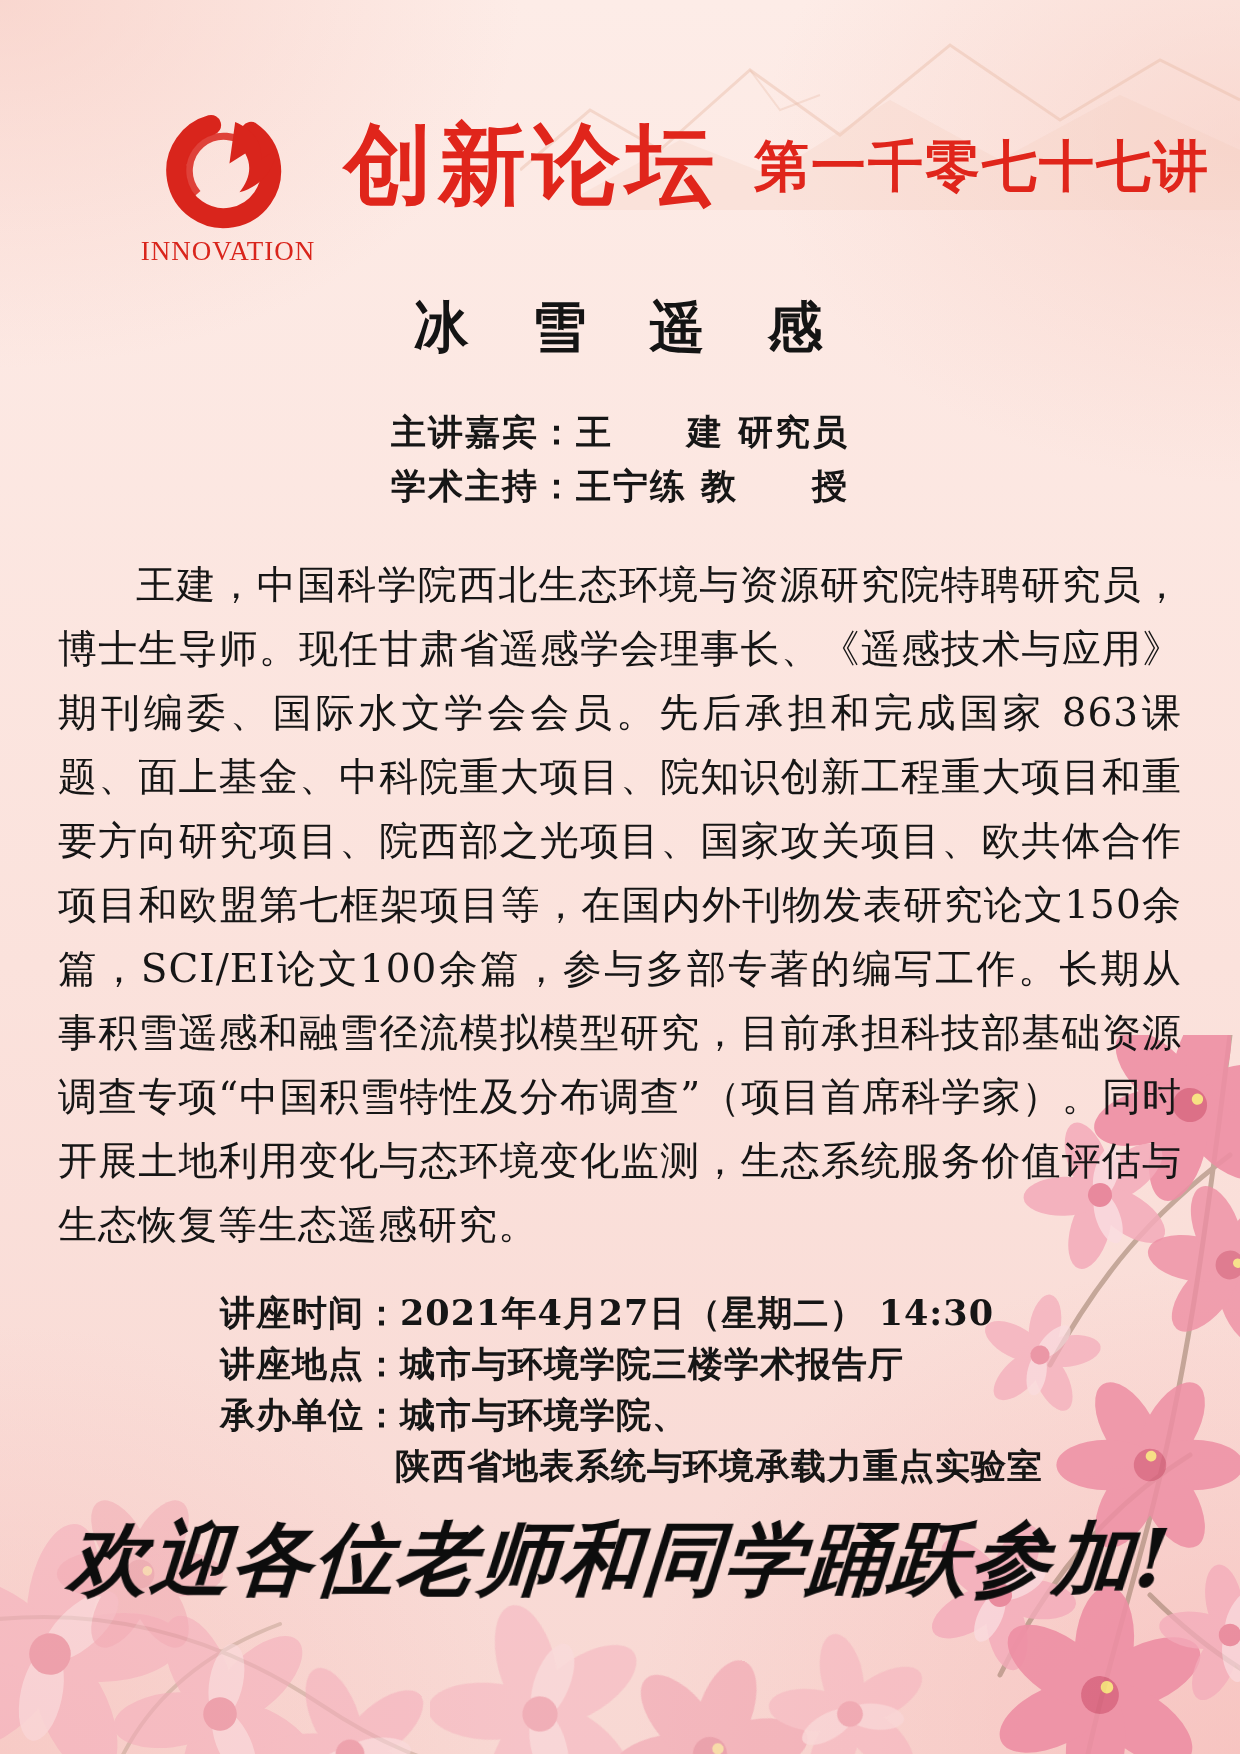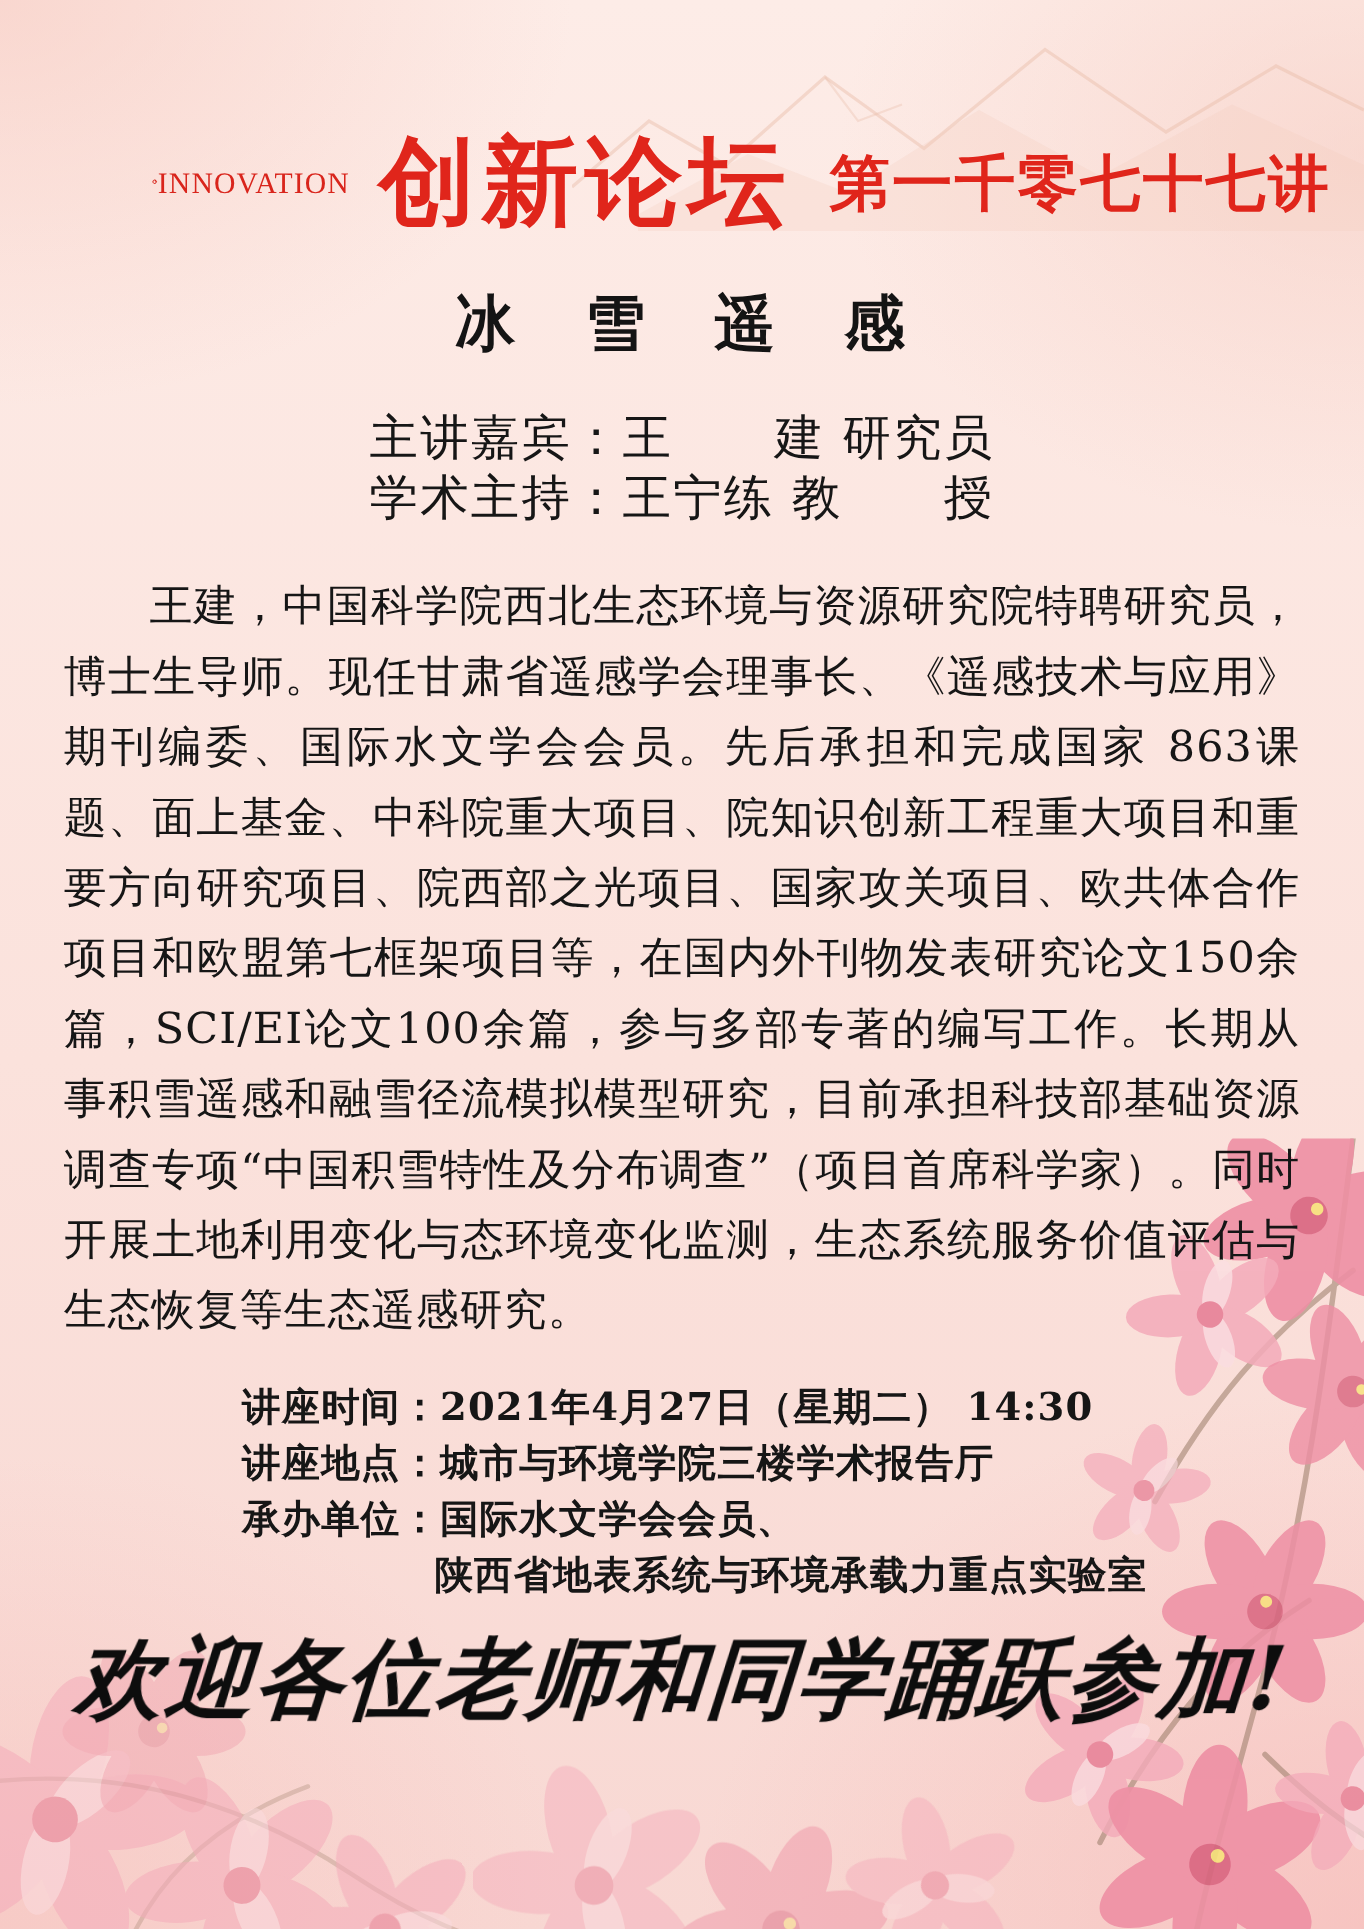--- a/index.html
+++ b/index.html
@@ -22,21 +22,21 @@
   .mountains{top:0;right:0;}
   .flowers-right{right:-30px;top:1035px;}
   .flowers-bottom-left{left:-40px;bottom:-30px;}
   .flowers-bottom-mid{left:430px;bottom:-60px;}
 
   header.head{
     position:relative;
     display:flex;align-items:flex-start;
     margin:96px 0 0 138px;
   }
-  .logo{display:flex;flex-direction:row;align-items:center;width:180px;}
+  .logo{display:flex;flex-direction:column;align-items:center;width:180px;}
   .logo svg{display:block;}
   .logo-text{
     font-size:27px;letter-spacing:1px;color:#d9251c;
     font-family:"Liberation Serif","DejaVu Serif",serif;
     margin-top:2px;
   }
   .title-group{display:flex;align-items:flex-end;margin-left:26px;padding-top:22px;justify-content:center;}
   .forum-title{
     margin:0;font-size:88px;line-height:1.05;font-weight:700;
     color:#e0251b;letter-spacing:6px;
@@ -45,21 +45,21 @@
     font-size:55px;font-weight:700;color:#e0251b;
     margin-left:34px;padding-bottom:6px;letter-spacing:2px;white-space:nowrap;
   }
   .lecture-title{
     position:relative;
     margin:24px 0 0;text-align:center;
     font-size:55px;font-weight:600;letter-spacing:4px;color:#141414;
   }
   .speakers{position:relative;margin-top:40px;text-align:center;}
   .speakers-inner{display:inline-block;text-align:left;}
-  .speaker-line{font-size:44px;font-weight:400;line-height:54px;letter-spacing:2px;}
+  .speaker-line{font-size:35px;font-weight:700;line-height:54px;letter-spacing:2px;}
   .bio{
     position:relative;
     margin:40px 58px 0;
     font-size:39px;line-height:64px;
     text-align:justify;text-justify:inter-character;
     text-indent:2em;letter-spacing:1px;
   }
   .details{position:relative;margin:30px 0 0 220px;}
   .detail-row{font-size:35px;font-weight:700;line-height:51px;letter-spacing:1px;white-space:nowrap;}
   .dlabel{display:inline-block;min-width:5em;}
@@ -179,21 +179,21 @@
   <p class="bio">王建，中国科学院西北生态环境与资源研究院特聘研究员，博士生导师。现任甘肃省遥感学会理事长、《遥感技术与应用》期刊编委、国际水文学会会员。先后承担和完成国家 863课题、面上基金、中科院重大项目、院知识创新工程重大项目和重要方向研究项目、院西部之光项目、国家攻关项目、欧共体合作项目和欧盟第七框架项目等，在国内外刊物发表研究论文150余篇，SCI/EI论文100余篇，参与多部专著的编写工作。长期从事积雪遥感和融雪径流模拟模型研究，目前承担科技部基础资源调查专项“中国积雪特性及分布调查”（项目首席科学家）。同时开展土地利用变化与态环境变化监测，生态系统服务价值评估与生态恢复等生态遥感研究。</p>
 
   <div class="details">
     <div class="detail-row">
       <span class="dlabel">讲座时间：</span><span class="dvalue">2021年4月27日（星期二）  14:30</span>
     </div>
     <div class="detail-row">
       <span class="dlabel">讲座地点：</span><span class="dvalue">城市与环境学院三楼学术报告厅</span>
     </div>
     <div class="detail-row">
-      <span class="dlabel">承办单位：</span><span class="dvalue">国际水文学会会员、</span>
+      <span class="dlabel">承办单位：</span><span class="dvalue">城市与环境学院、</span>
     </div>
     <div class="detail-row">
       <span class="dlabel"></span><span class="dvalue">陕西省地表系统与环境承载力重点实验室</span>
     </div>
   </div>
 
   <div class="welcome">欢迎各位老师和同学踊跃参加!</div>
 
 </div>
 

